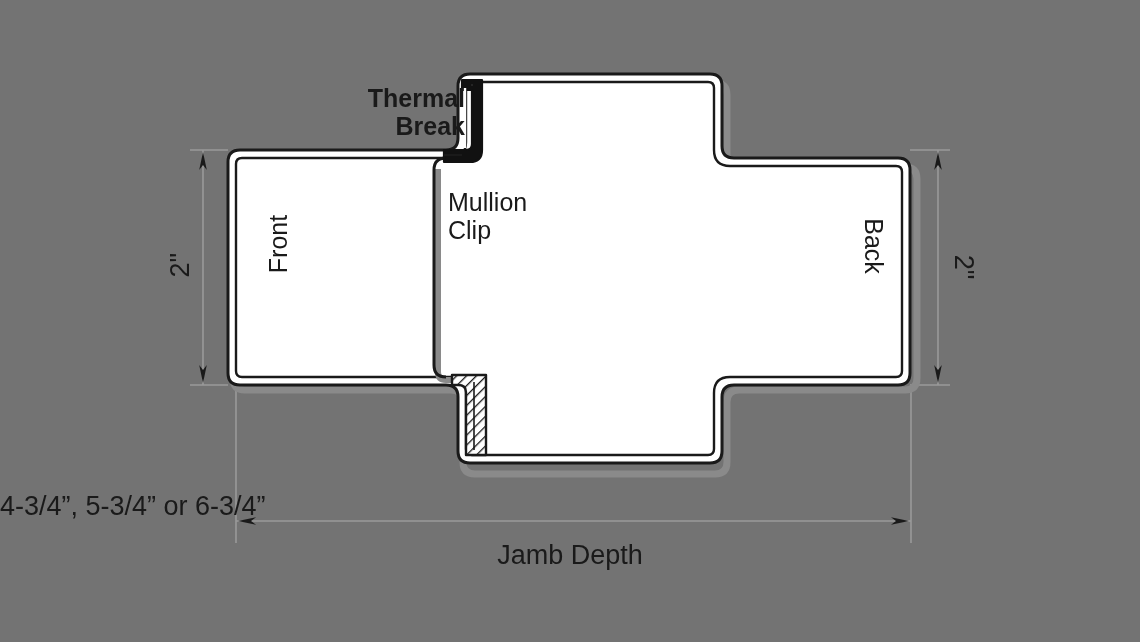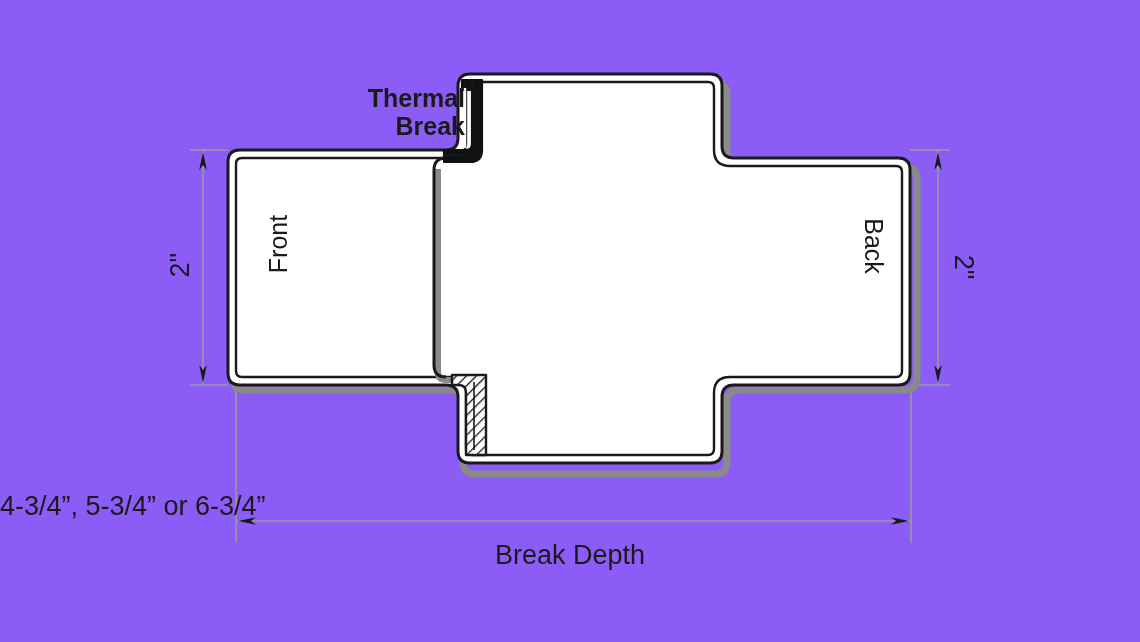--- a/index.html
+++ b/index.html
@@ -7,21 +7,21 @@
     padding: 0;
     background: #ffffff;
   }
   body {
     font-family: "Liberation Sans", sans-serif;
   }
   #canvas {
     position: relative;
     width: 1140px;
     height: 642px;
-    background: #8b5cf6;
+    background: #737373;
     overflow: hidden;
   }
   #drawing {
     position: absolute;
     left: 0;
     top: 0;
     width: 1140px;
     height: 642px;
   }
   .dim-text {
@@ -265,26 +265,28 @@
     </g>
 
     <g>
       <line x1="444" y1="155" x2="462" y2="155" stroke="#1a1a1a" stroke-width="2"></line>
     </g>
   </svg>
 
   <div class="dim-text lbl-thermal">Thermal
 Break</div>
 
+  <div class="dim-text lbl-mullion">Mullion
+Clip</div>
 
   <div class="dim-text lbl-front">Front</div>
 
   <div class="dim-text lbl-back">Back</div>
 
   <div class="dim-text lbl-dim-left">2"</div>
 
   <div class="dim-text lbl-dim-right">2"</div>
 
   <div class="dim-text lbl-jamb-value">4-3/4”, 5-3/4” or 6-3/4”</div>
 
-  <div class="dim-text lbl-jamb-name">Break Depth</div>
+  <div class="dim-text lbl-jamb-name">Jamb Depth</div>
 
 </div>
 
 </body></html>

